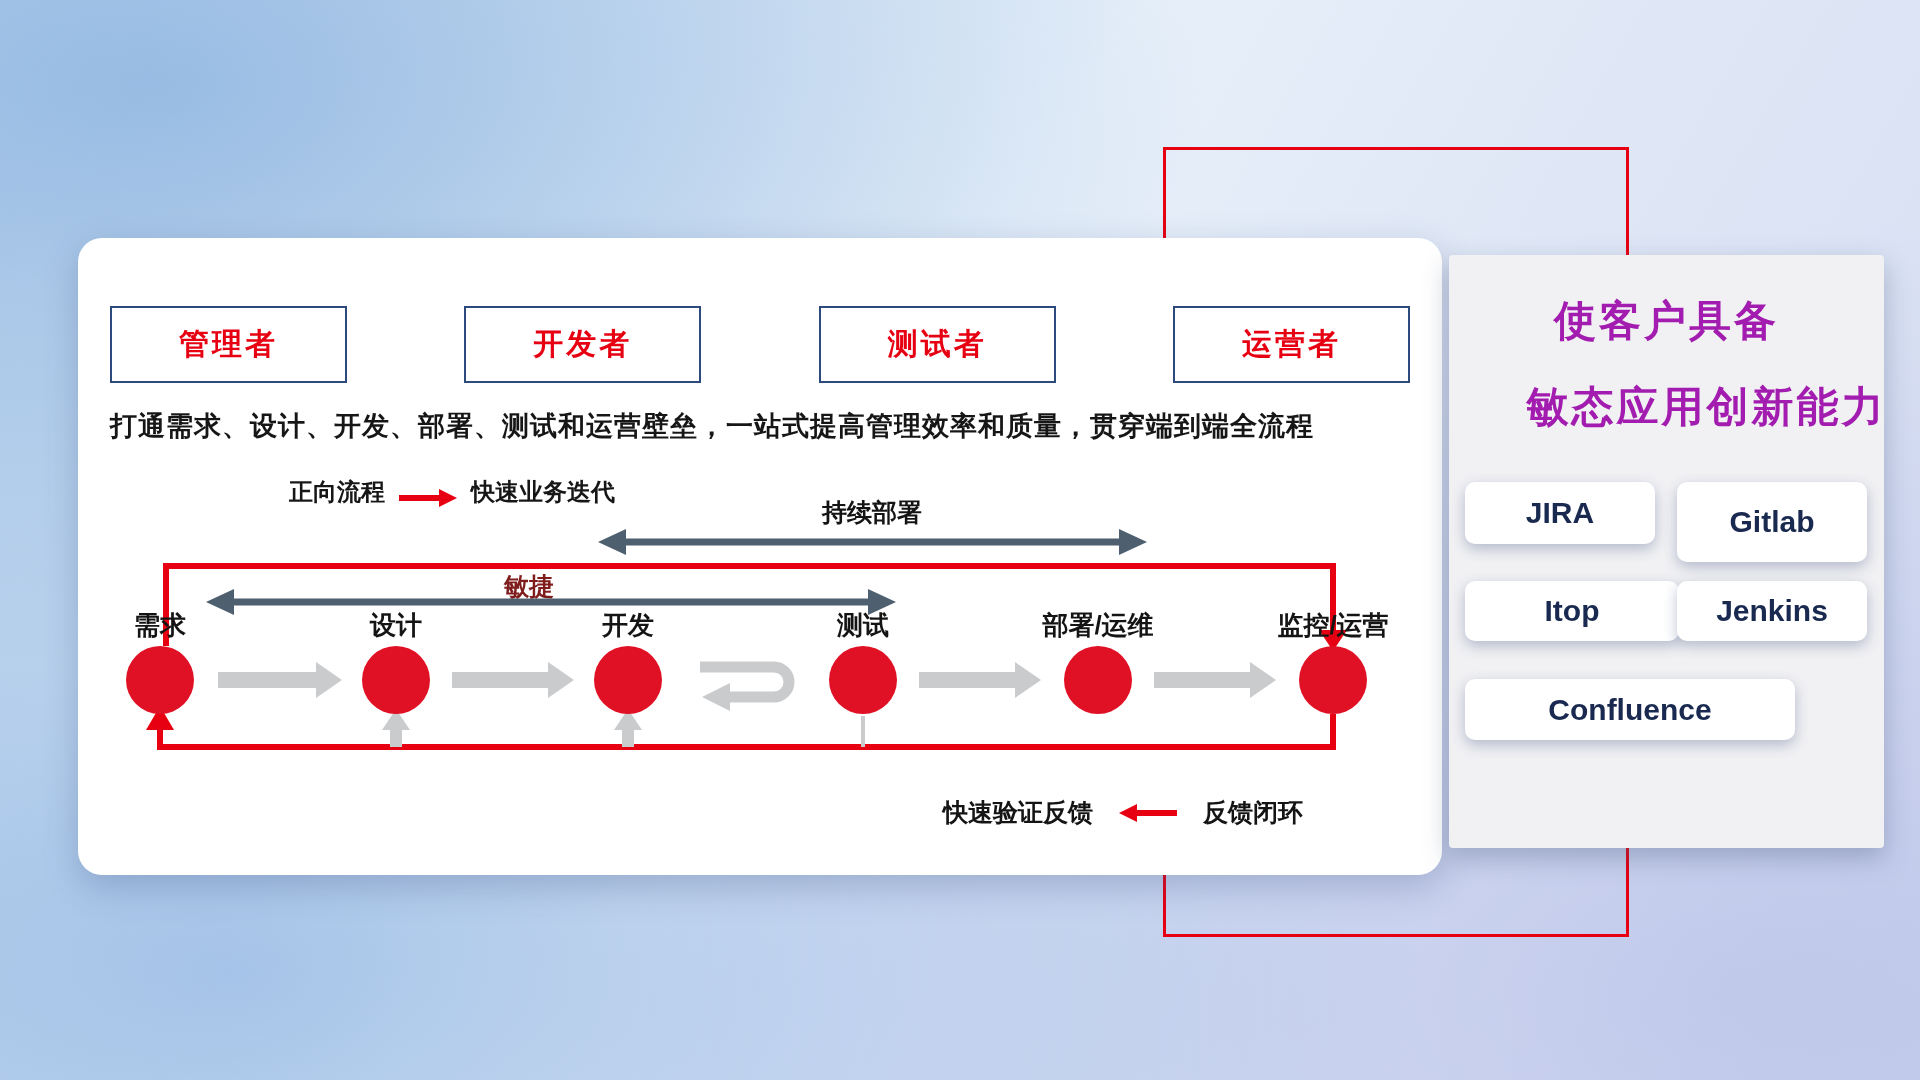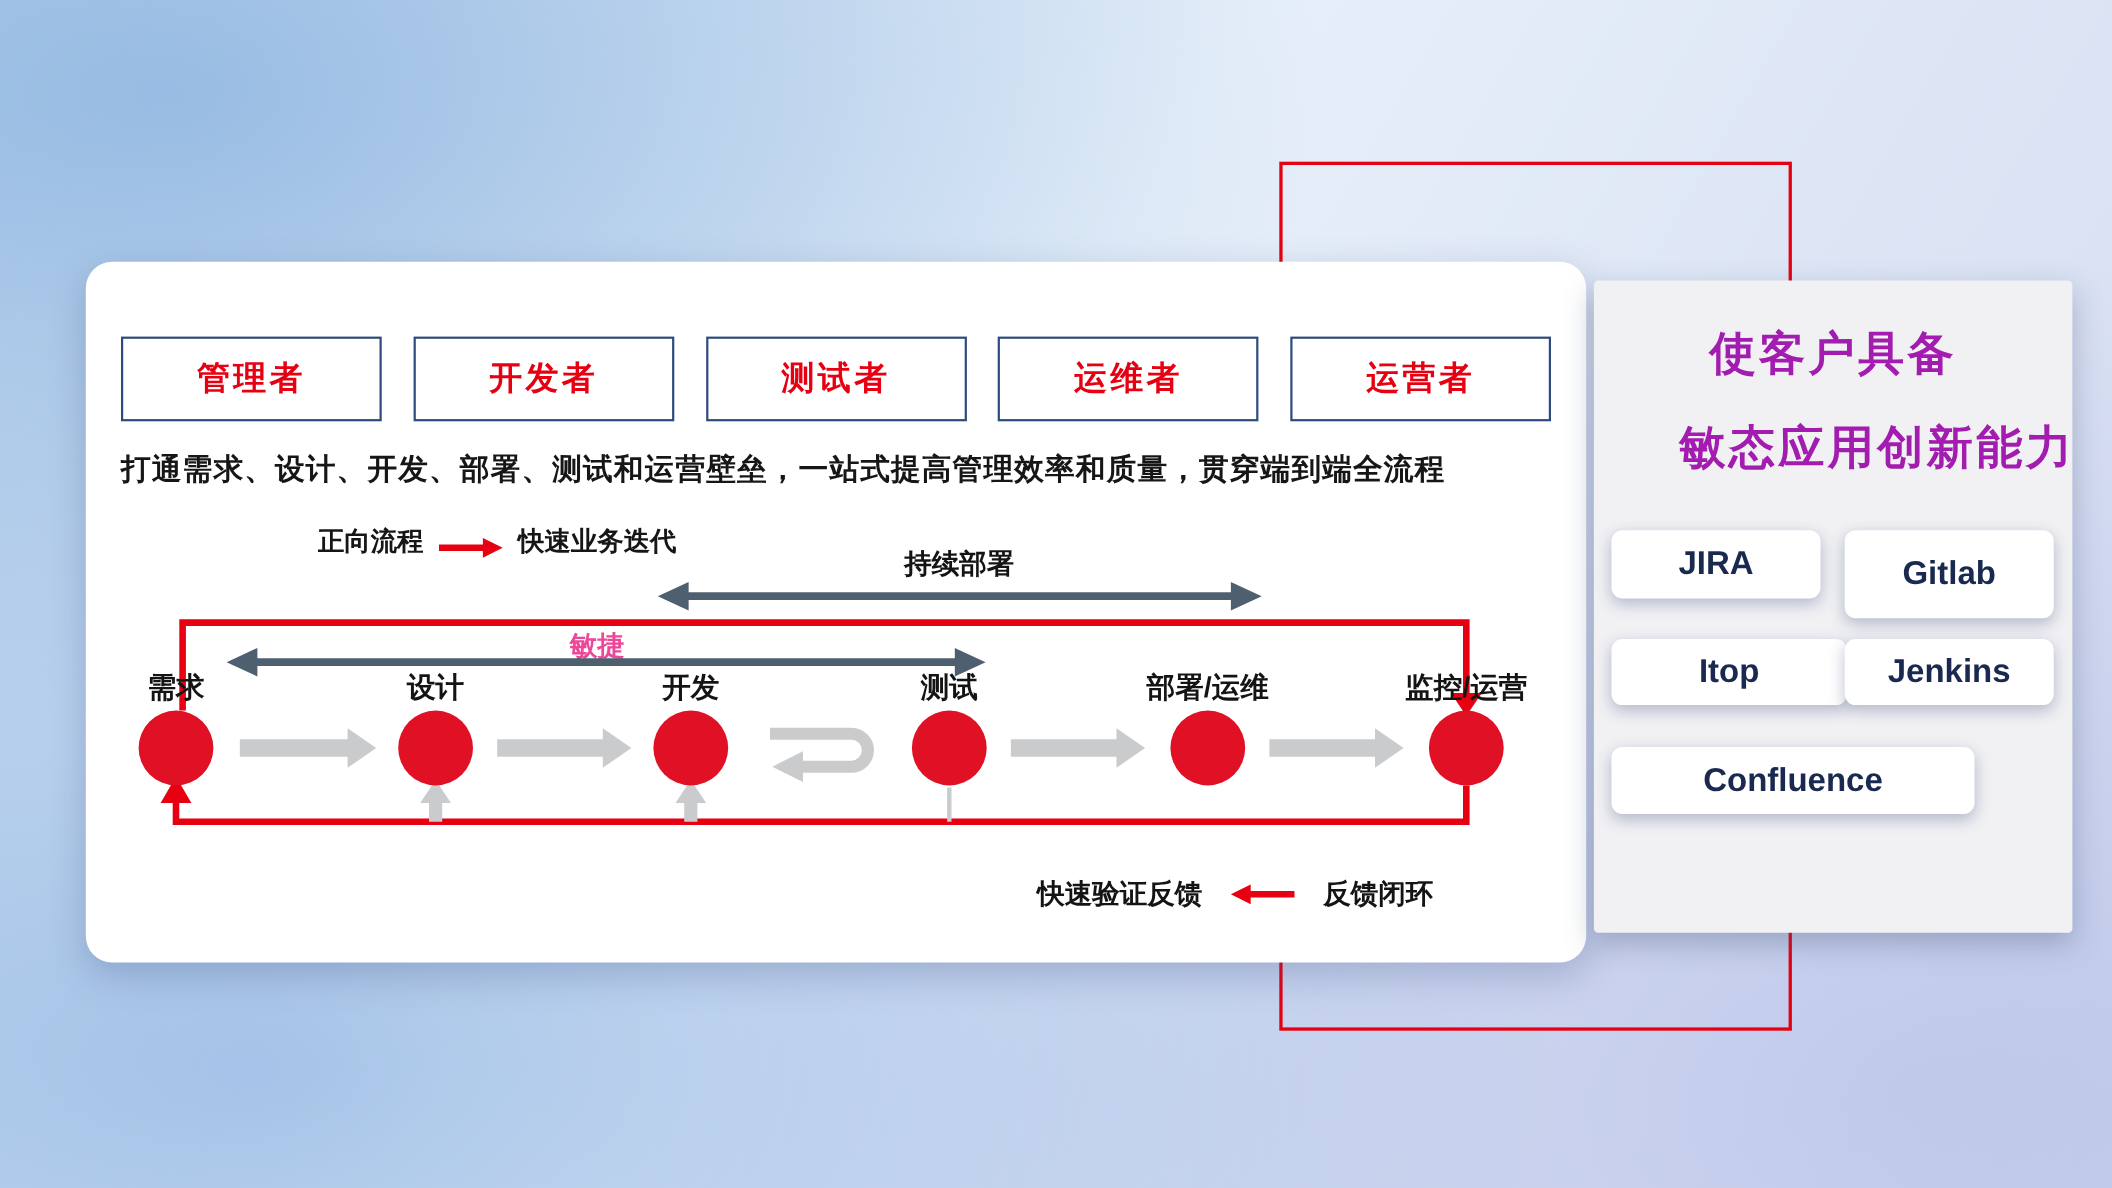--- a/index.html
+++ b/index.html
@@ -39,22 +39,22 @@
   .legend-fwd {
     position:absolute; left:211px; top:238px;
     display:flex; align-items:flex-end; gap:14px;
     font-size:24px; font-weight:bold; color:#161616;
   }
   .cd-label {
     position:absolute; left:794px; top:258px; transform:translateX(-50%);
     font-size:25px; font-weight:bold; color:#141414;
   }
   .agile-label {
-    position:absolute; left:465px; top:332px; transform:translateX(-50%);
-    font-size:25px; font-weight:bold; color:#ec4899;
+    position:absolute; left:451px; top:332px; transform:translateX(-50%);
+    font-size:25px; font-weight:bold; color:#7f1d1d;
   }
   .flow-svg { position:absolute; left:0; top:0; }
   .node-label {
     position:absolute; top:370px; transform:translateX(-50%);
     font-size:26px; font-weight:bold; color:#141414; white-space:nowrap;
   }
   .legend-fb {
     position:absolute; left:865px; top:558px;
     display:flex; align-items:center; gap:26px;
     font-size:25px; font-weight:bold; color:#141414;
@@ -89,21 +89,20 @@
 <div class="stage">
 
   <div class="red-frame"></div>
 
   <div class="white-panel">
 
     <div class="roles-row">
       <div class="role-box">管理者</div>
       <div class="role-box">开发者</div>
       <div class="role-box">测试者</div>
-      <div class="role-box">运维者</div>
       <div class="role-box">运营者</div>
     </div>
 
     <div class="subtitle">打通需求、设计、开发、部署、测试和运营壁垒，一站式提高管理效率和质量，贯穿端到端全流程</div>
 
     <div class="legend-fwd">
       <span>正向流程</span>
       <svg width="58" height="20" viewBox="0 0 58 20">
         <line x1="0" y1="10" x2="42" y2="10" stroke="#e60012" stroke-width="6"></line>
         <polygon points="40,1 58,10 40,19" fill="#e60012"></polygon>

